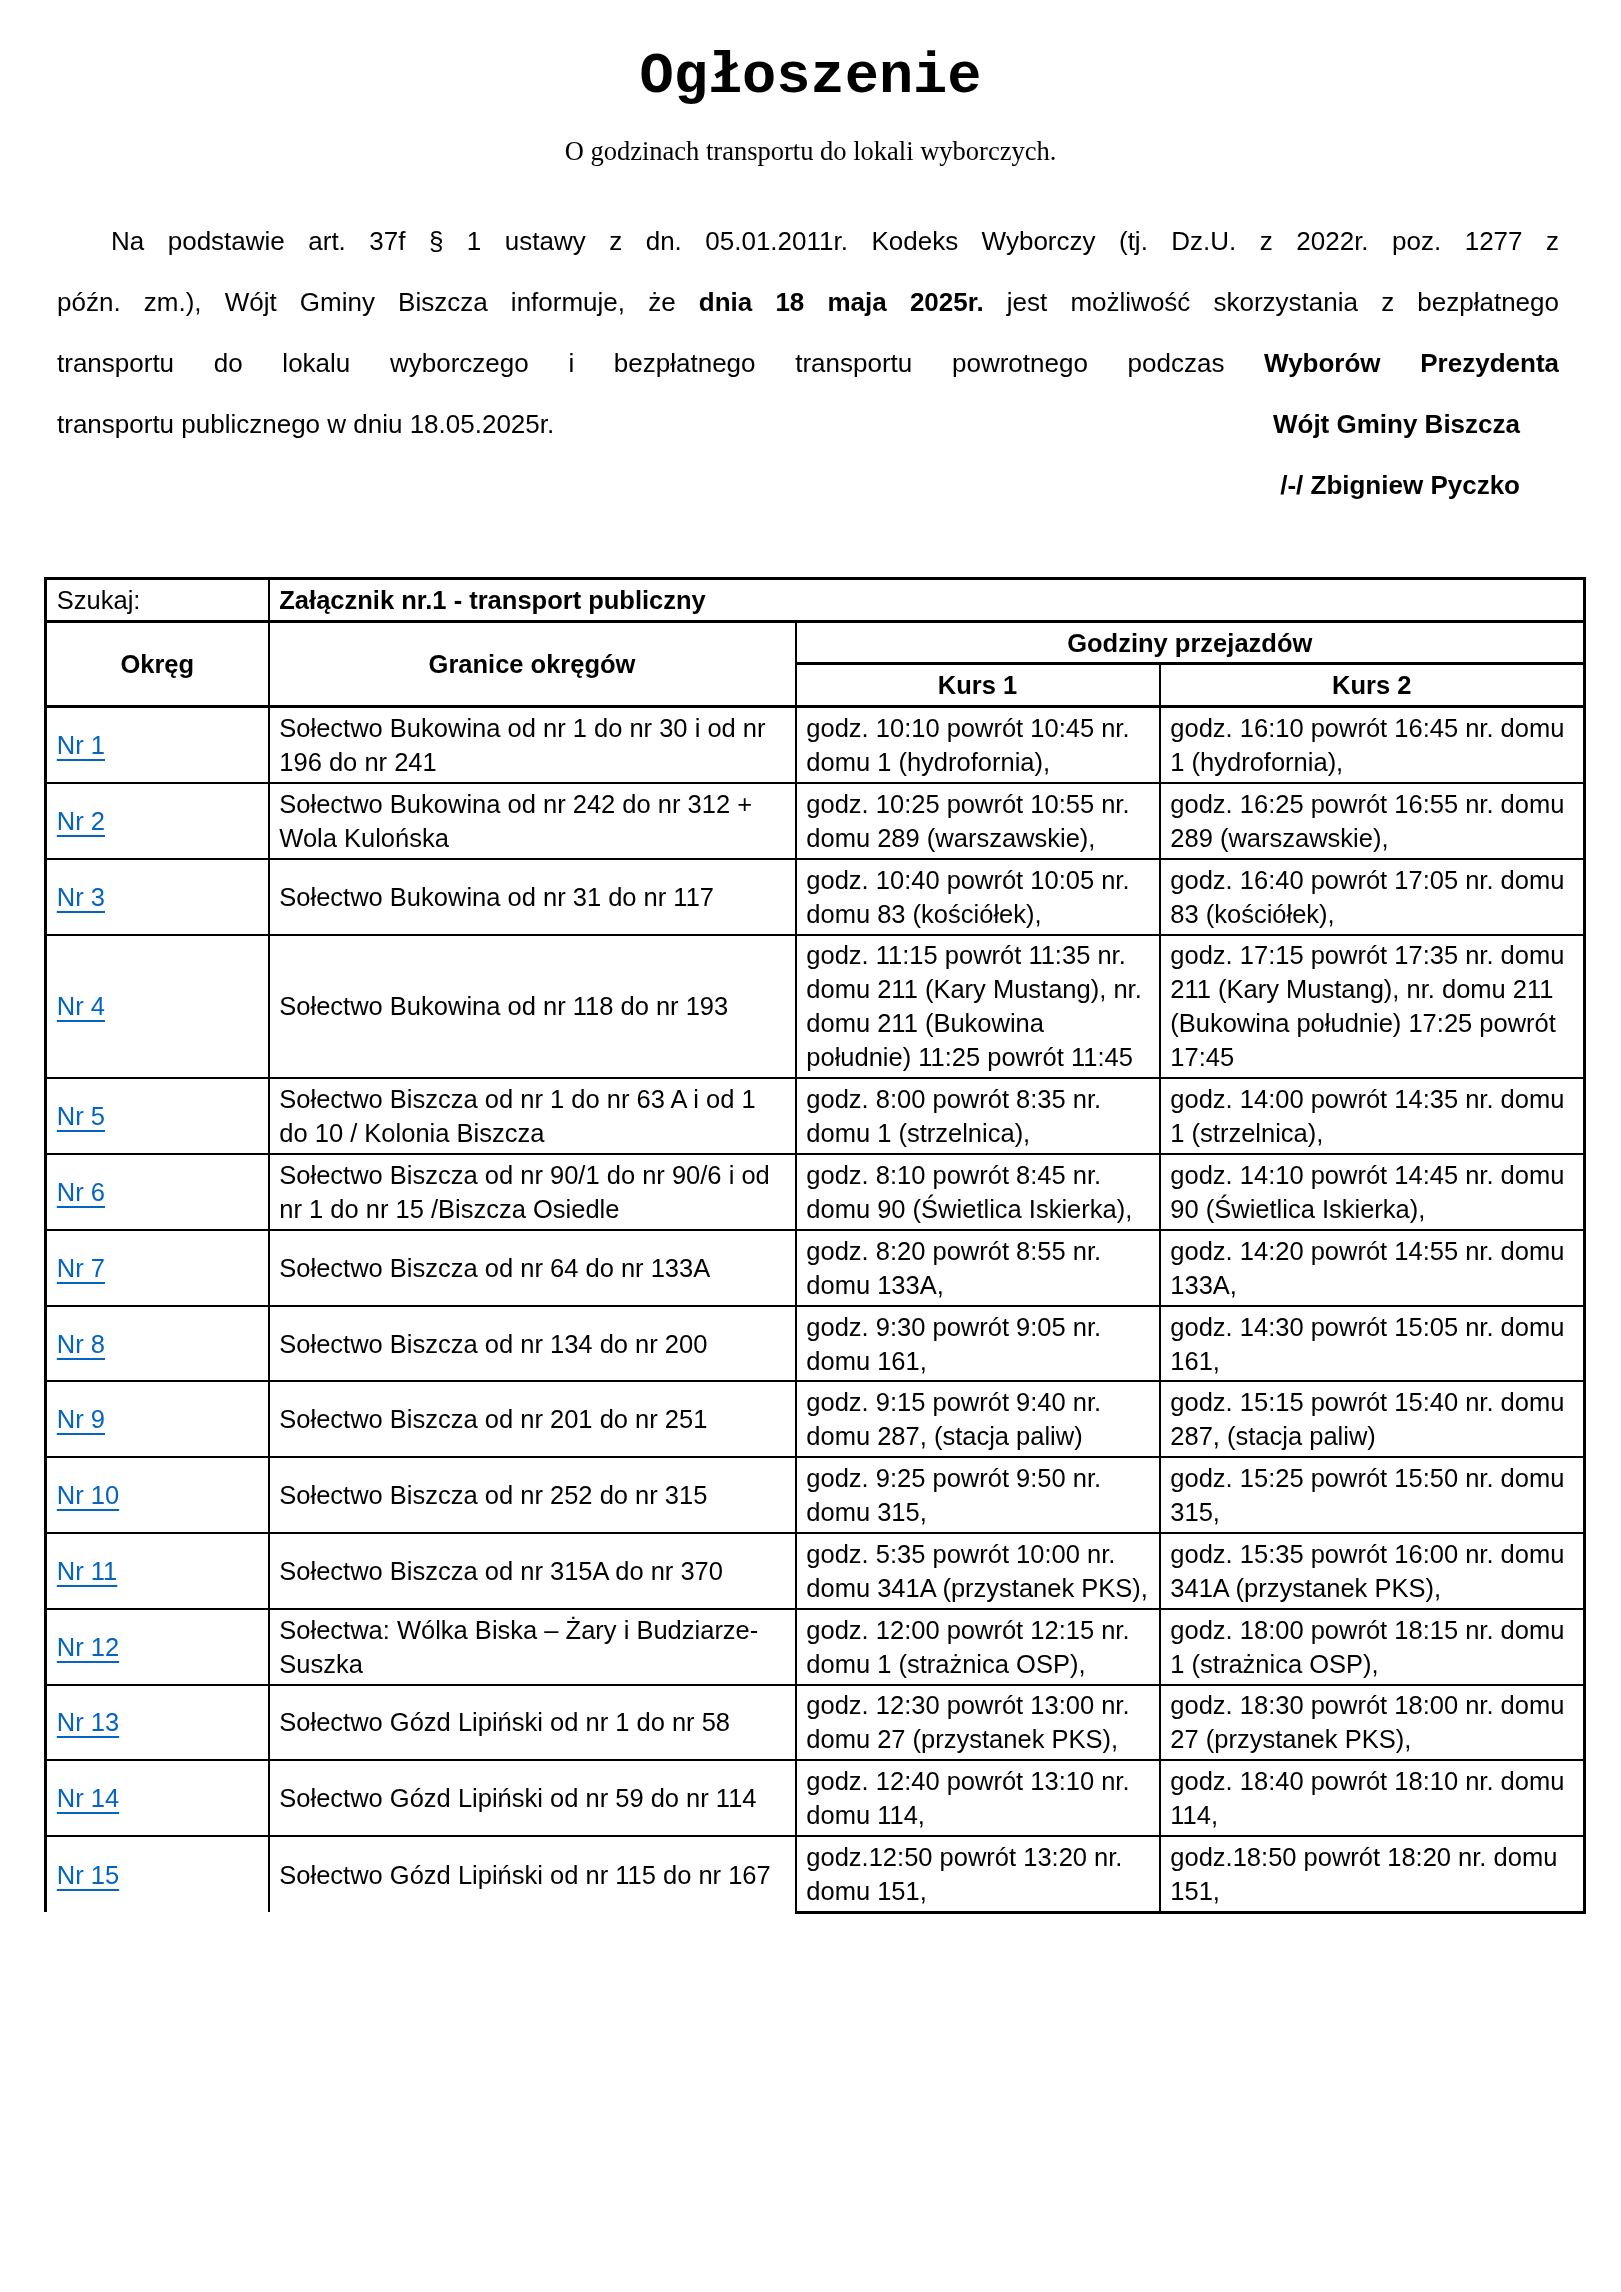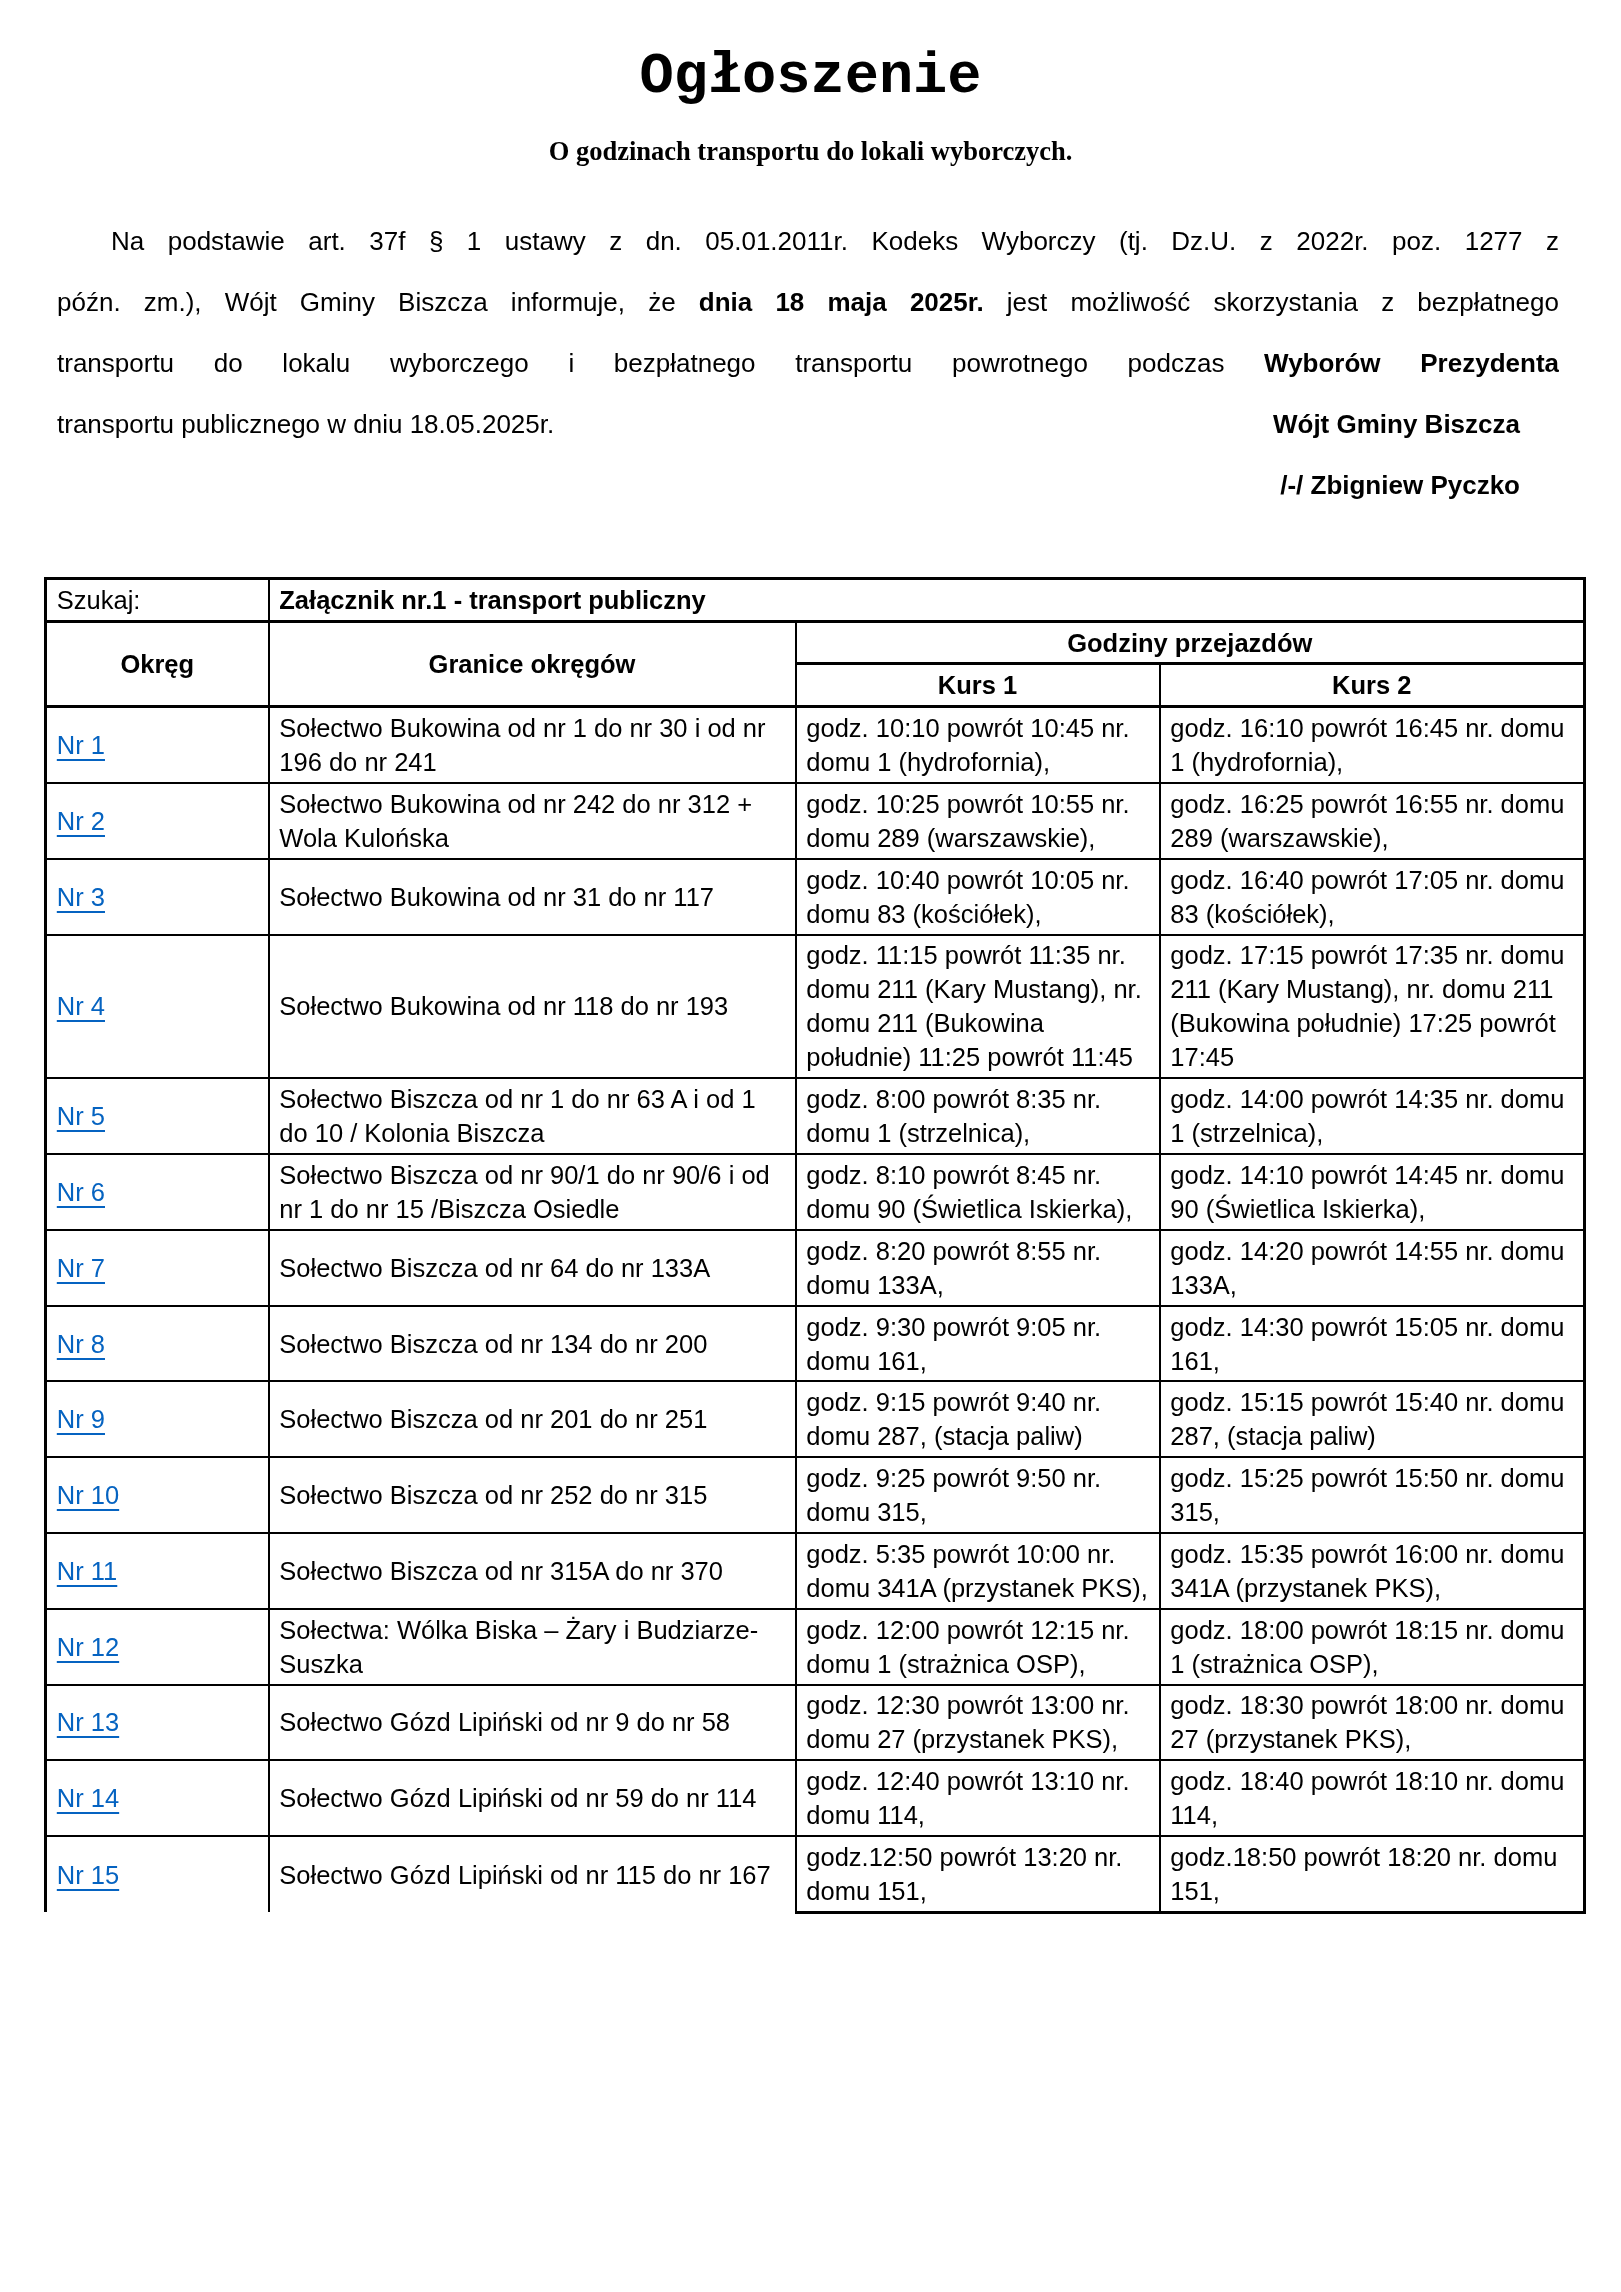--- a/index.html
+++ b/index.html
@@ -8,21 +8,21 @@
     font-family:"Liberation Sans", sans-serif; overflow:hidden;
   }
   .page { width:1621px; height:2293px; position:relative; }
 
   .title {
     margin:45px 0 0; text-align:center;
     font-family:Liberation Mono, monospace; font-weight:bold; font-size:57px; line-height:1.15;
   }
   .subtitle {
     margin:25.5px 0 0; text-align:center;
-    font-family:"Liberation Serif", serif; font-weight:bold; font-size:26.5px; line-height:1.2;
+    font-family:"Liberation Serif", serif; font-weight:normal; font-size:26.5px; line-height:1.2;
   }
 
   .intro { margin:43px 62px 0 57px; font-size:26px; }
   .jline { text-align:justify; text-align-last:justify; height:61px; line-height:61px; overflow:hidden; }
   .indent { text-indent:54px; }
   .b { font-weight:bold; }
   .sigrow { display:flex; justify-content:space-between; height:61px; line-height:61px; padding-right:39px;gap:16px; }
   .signame { text-align:right; height:61px; line-height:61px; padding-right:39px; }
 
   table.tt {
@@ -156,21 +156,21 @@
         <td class="c4">godz. 15:35 powrót 16:00 nr. domu 341A (przystanek PKS),</td>
       </tr>
       <tr class="r">
         <td class="c1"><a class="okreg">Nr 12</a></td>
         <td class="c2">Sołectwa: Wólka Biska – Żary i Budziarze-Suszka</td>
         <td class="c3">godz. 12:00 powrót 12:15 nr. domu 1 (strażnica OSP),</td>
         <td class="c4">godz. 18:00 powrót 18:15 nr. domu 1 (strażnica OSP),</td>
       </tr>
       <tr class="r">
         <td class="c1"><a class="okreg">Nr 13</a></td>
-        <td class="c2">Sołectwo Gózd Lipiński od nr 9 do nr 58</td>
+        <td class="c2">Sołectwo Gózd Lipiński od nr 1 do nr 58</td>
         <td class="c3">godz. 12:30 powrót 13:00 nr. domu 27 (przystanek PKS),</td>
         <td class="c4">godz. 18:30 powrót 18:00 nr. domu 27 (przystanek PKS),</td>
       </tr>
       <tr class="r">
         <td class="c1"><a class="okreg">Nr 14</a></td>
         <td class="c2">Sołectwo Gózd Lipiński od nr 59 do nr 114</td>
         <td class="c3">godz. 12:40 powrót 13:10 nr. domu 114,</td>
         <td class="c4">godz. 18:40 powrót 18:10 nr. domu 114,</td>
       </tr>
       <tr class="r last">

